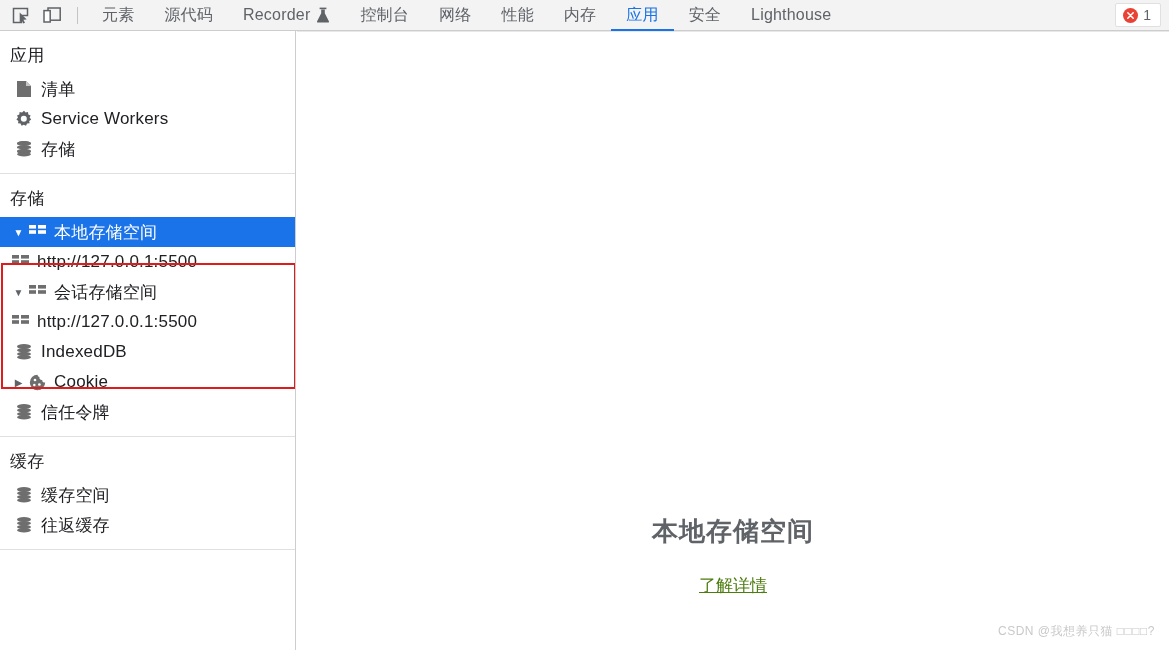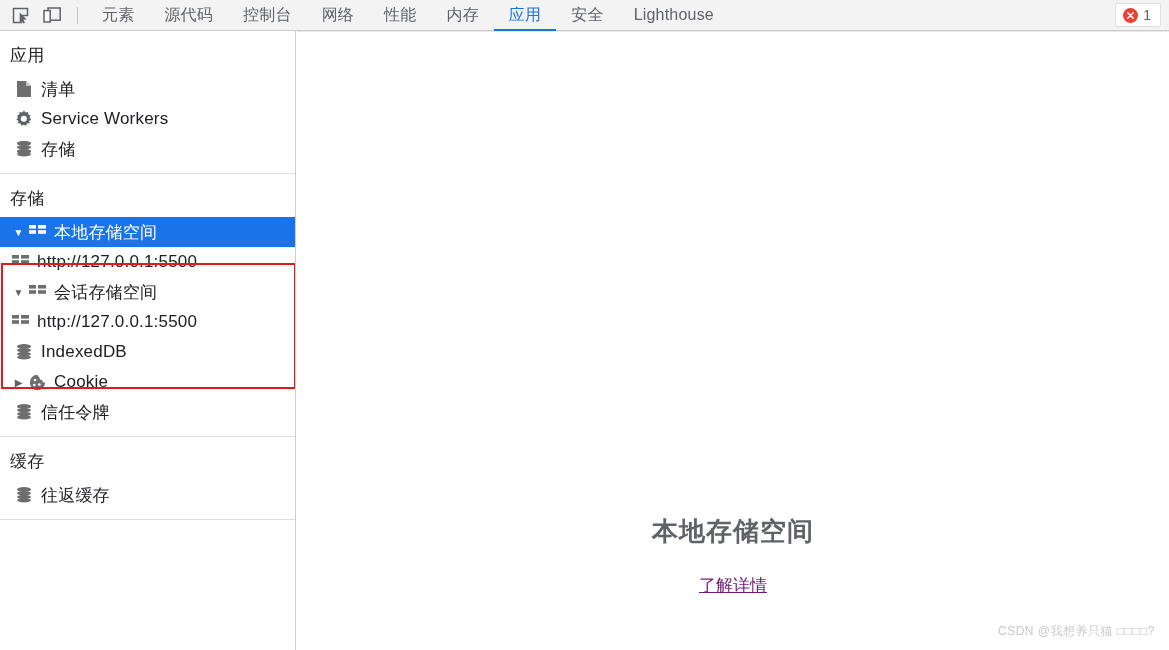--- a/index.html
+++ b/index.html
@@ -114,21 +114,21 @@
   .empty-state {
     position: absolute; left: 0; right: 0; top: 482px;
     text-align: center;
   }
   .empty-title {
     font-size: 26px; font-weight: bold; color: #5f6368;
     letter-spacing: 1px;
   }
   .empty-link {
     display: inline-block; margin-top: 25px;
-    font-size: 17px; color: #701a75;
+    font-size: 17px; color: #4d7c0f;
     text-decoration: underline; cursor: pointer;
   }
   .watermark {
     position: absolute; right: 14px; bottom: 10px;
     font-size: 12px; color: #c9c9c9; white-space: nowrap;
     letter-spacing: 0.5px;
   }
 </style>
 </head>
 <body>
@@ -152,20 +152,29 @@
     </div>
 
     <div class="tb-sep"></div>
 
     <div class="tabs">
       <div class="tab">
         <span>元素</span>
       </div>
       <div class="tab">
         <span>源代码</span>
+      </div>
+      <div class="tab">
+        <span>Recorder</span>
+        <span class="flask">
+          <svg width="14" height="16" viewBox="0 0 14 16">
+            <rect x="3.6" y="0.6" width="6.8" height="1.6" fill="#5f6368"></rect>
+            <path d="M5.2 2.4 H8.8 V6.3 L13 14.4 A0.9 0.9 0 0 1 12.2 15.6 H1.8 A0.9 0.9 0 0 1 1 14.4 L5.2 6.3 Z" fill="#5f6368"></path>
+          </svg>
+        </span>
       </div>
       <div class="tab">
         <span>控制台</span>
       </div>
       <div class="tab">
         <span>网络</span>
       </div>
       <div class="tab">
         <span>性能</span>
       </div>
@@ -327,20 +336,31 @@
             <ellipse cx="9" cy="14.2" rx="7" ry="2.2" fill="#6e6e6e"></ellipse>
           </svg>
         </span>
         <span class="lbl">信任令牌</span>
       </div>
     </div>
 
     <div class="group">
       <div class="group-title">缓存</div>
 
+      <div class="row indent1">
+        <span class="ico">
+          <svg width="18" height="18" viewBox="0 0 18 18">
+            <ellipse cx="9" cy="3.6" rx="7" ry="2.5" fill="#6e6e6e"></ellipse>
+            <ellipse cx="9" cy="7.3" rx="7" ry="2.2" fill="#6e6e6e"></ellipse>
+            <ellipse cx="9" cy="11" rx="7" ry="2.2" fill="#6e6e6e"></ellipse>
+            <ellipse cx="9" cy="14.2" rx="7" ry="2.2" fill="#6e6e6e"></ellipse>
+          </svg>
+        </span>
+        <span class="lbl">缓存空间</span>
+      </div>
 
       <div class="row indent1">
         <span class="ico">
           <svg width="18" height="18" viewBox="0 0 18 18">
             <ellipse cx="9" cy="3.6" rx="7" ry="2.5" fill="#6e6e6e"></ellipse>
             <ellipse cx="9" cy="7.3" rx="7" ry="2.2" fill="#6e6e6e"></ellipse>
             <ellipse cx="9" cy="11" rx="7" ry="2.2" fill="#6e6e6e"></ellipse>
             <ellipse cx="9" cy="14.2" rx="7" ry="2.2" fill="#6e6e6e"></ellipse>
           </svg>
         </span>

